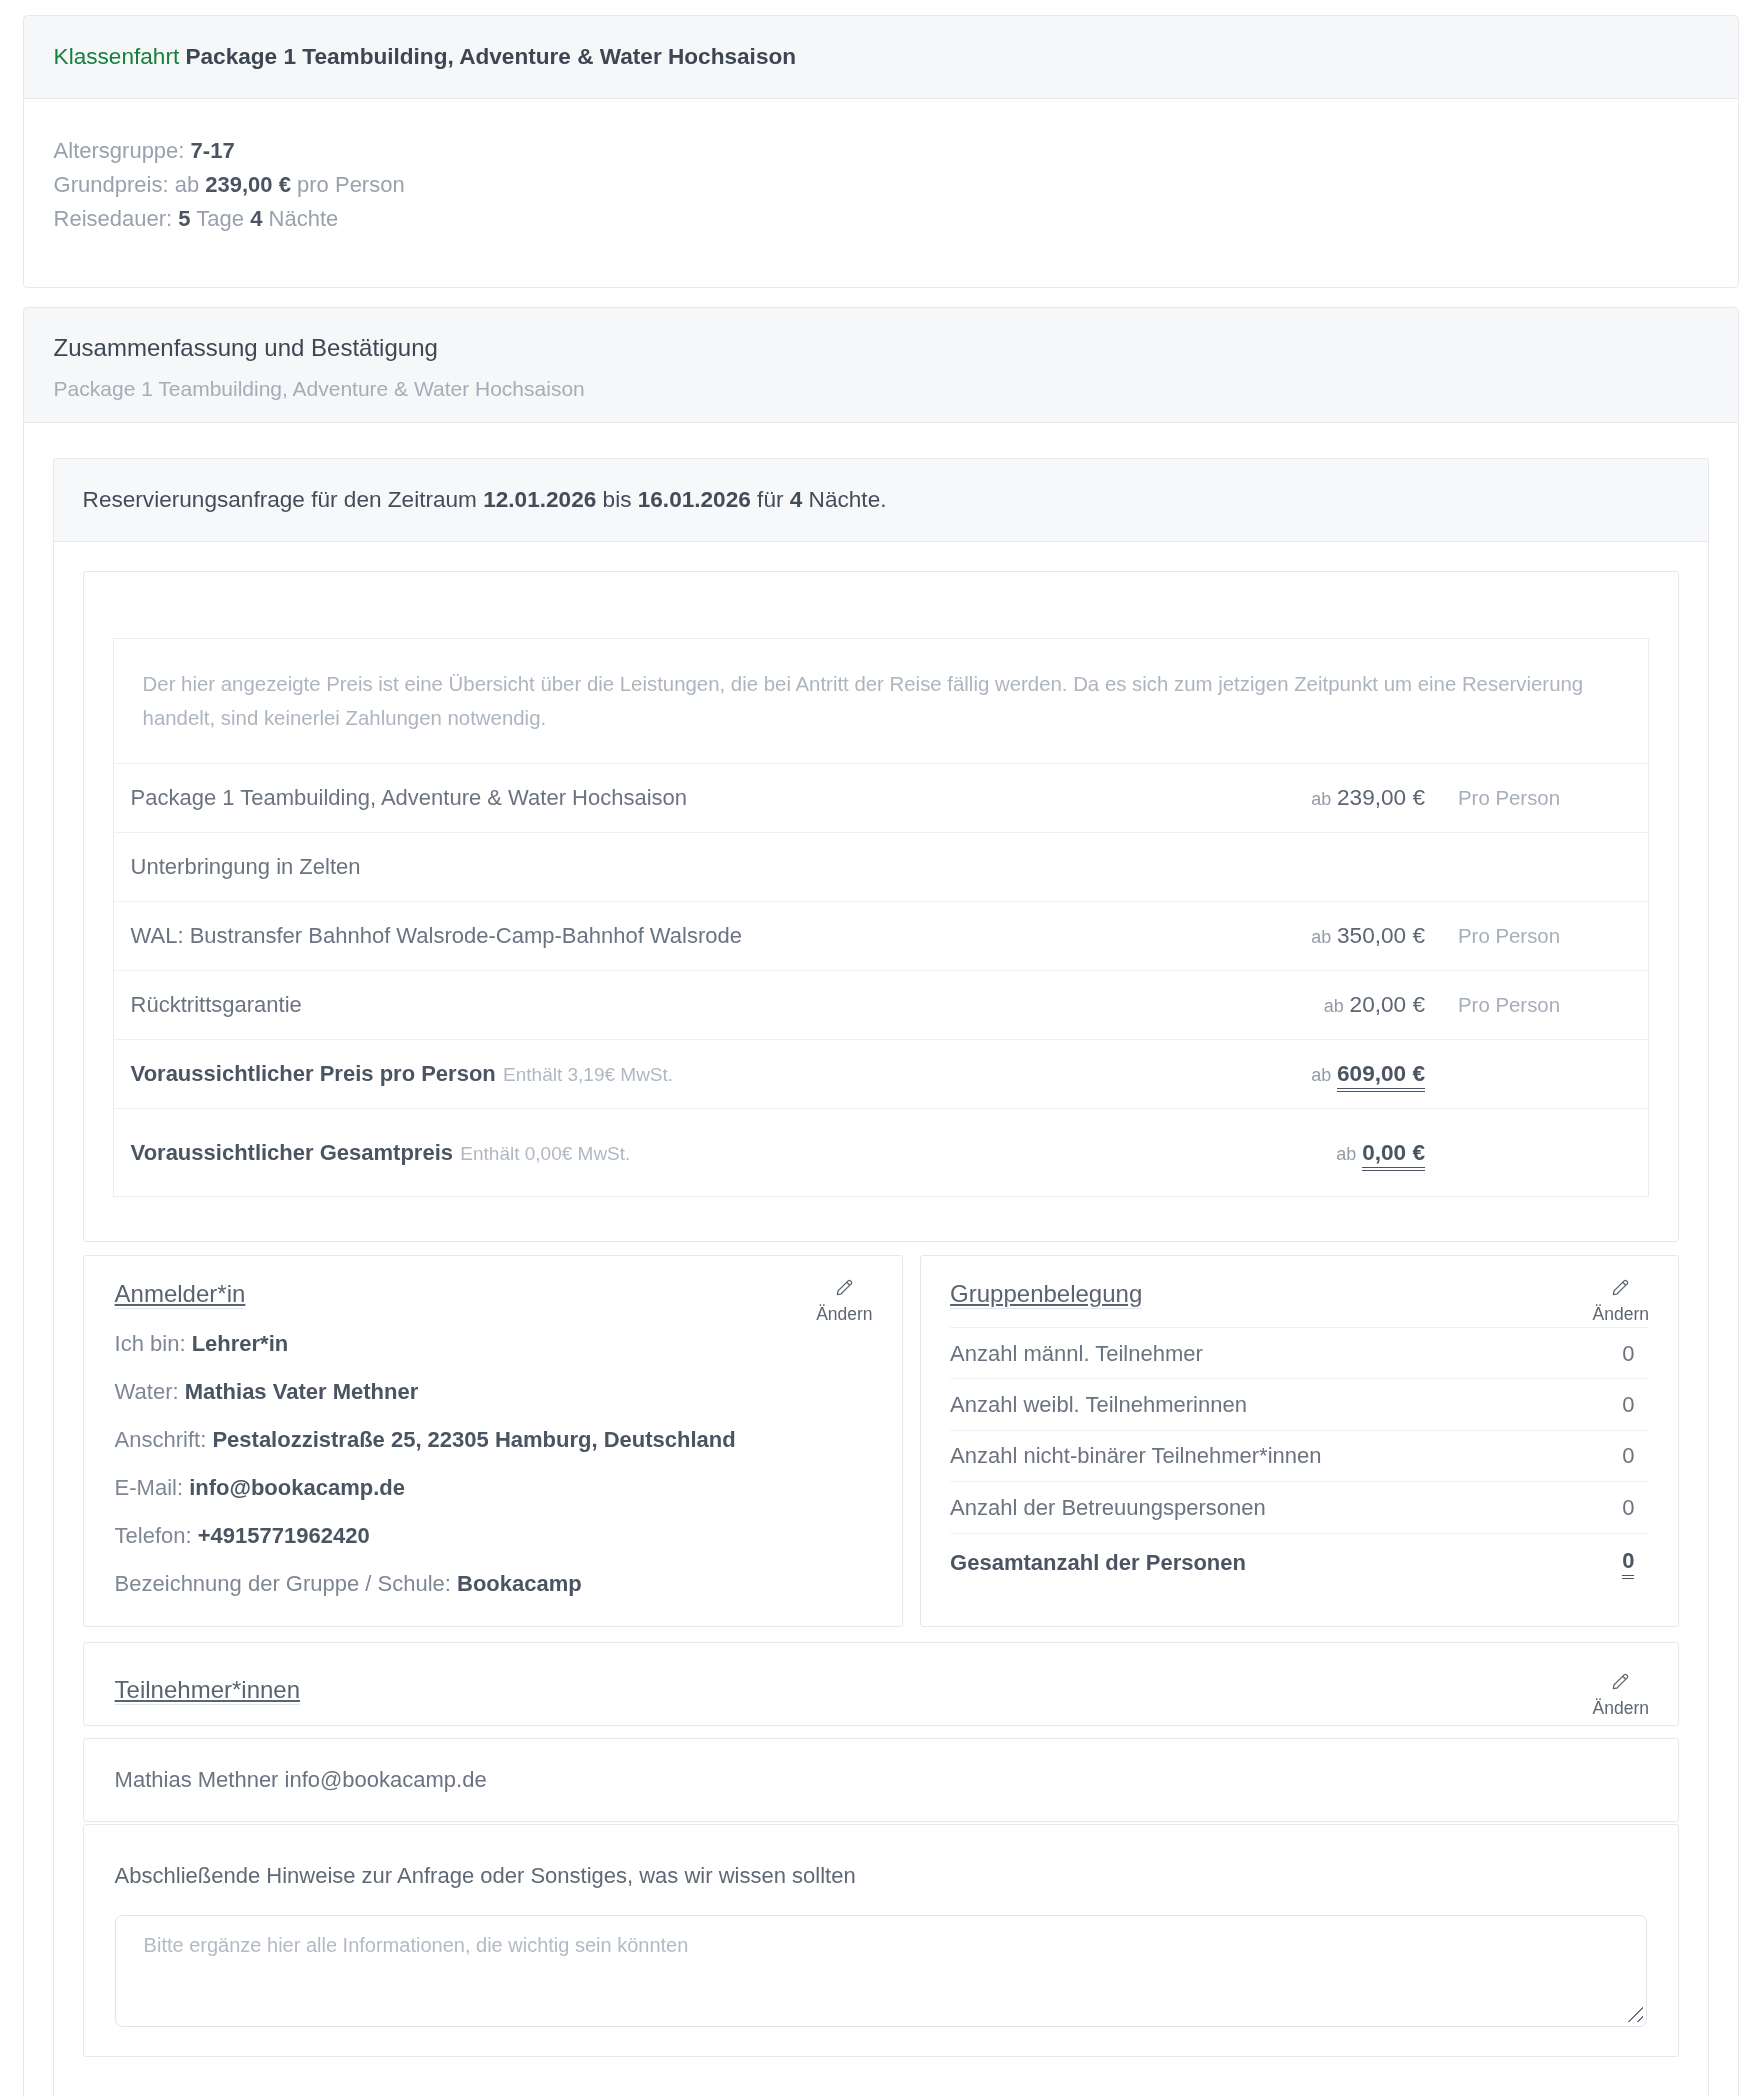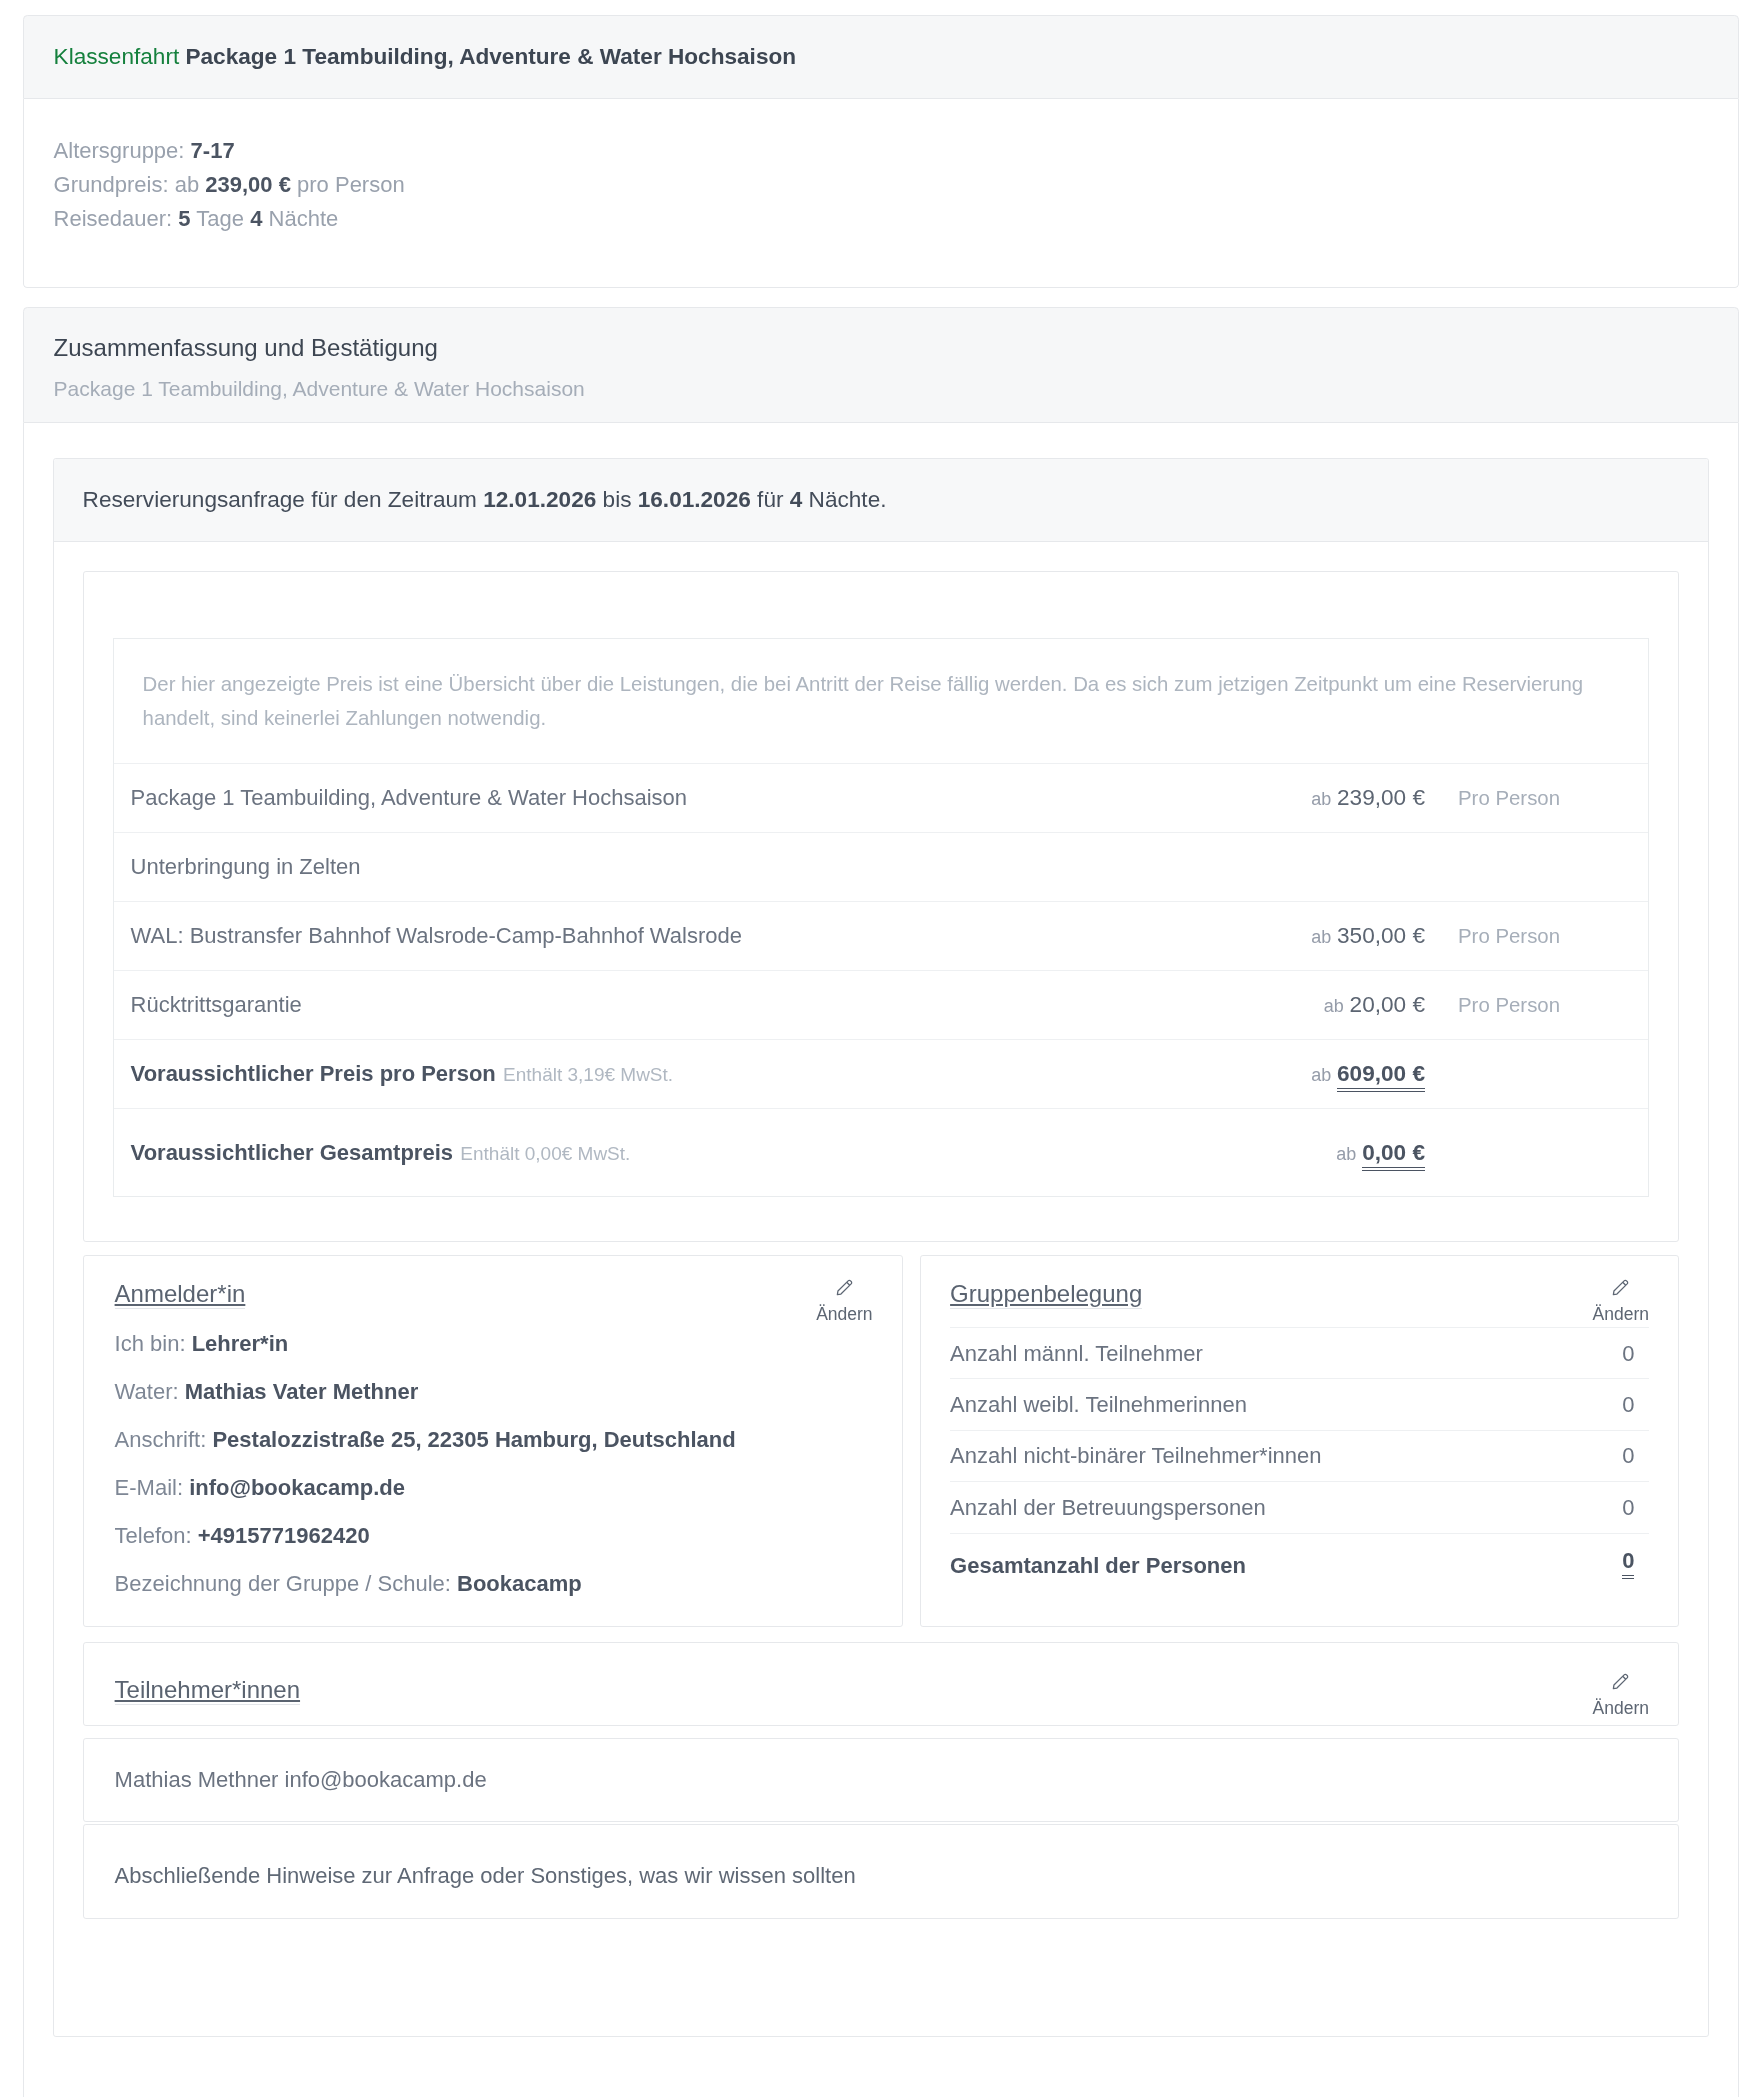--- a/index.html
+++ b/index.html
@@ -84,21 +84,21 @@
     font-size:17.5px; color:#5d6673; text-decoration:none; cursor:pointer;flex-direction:column;
   }
   .edit-link svg { width:19px; height:19px; display:block; }
 
   .kv-lines { margin-top:22px; }
   .kv-line { font-size:22px; line-height:26px; margin-bottom:22px; color:#7e8795; }
   .kv-line:last-child { margin-bottom:0; }
 
   .g-rows { margin-top:18px; }
   .g-row {
-    display:flex; justify-content:space-between; align-items:flex-end;
+    display:flex; justify-content:space-between; align-items:center;
     border-top:0.7px solid #eef0f2; padding:11.7px 14.6px 11.7px 0;
     font-size:22px; line-height:27px; color:#6b7380;
   }
   .g-row.total { color:#4b5462; font-weight:700; padding-top:13px; }
   .g-row.total .g-val { border-bottom:4.4px double #4b5462; padding-bottom:1.5px; }
 
   .panel-teilnehmer { margin-top:14.6px; padding:34px 31px 20.4px; }
   .participant-box {
     margin-top:11.7px; border:0.7px solid #e6e8eb; border-radius:2.9px;
     padding:28px 31px; font-size:22px; line-height:26px; color:#6b7380;
@@ -259,20 +259,24 @@
             </a>
             <span class="panel-title">Teilnehmer*innen</span>
           </section>
 
           <div class="participant-box">
             <span>Mathias Methner info@bookacamp.de</span>
           </div>
 
           <section class="panel panel-notes">
             <div class="notes-title">Abschließende Hinweise zur Anfrage oder Sonstiges, was wir wissen sollten</div>
+            <div class="ta-wrap">
+              <textarea class="notes-input" placeholder="Bitte ergänze hier alle Informationen, die wichtig sein könnten" style=""></textarea>
+              <div class="resize-handle"></div>
+            </div>
           </section>
 
         </div>
       </div>
 
     </div>
   </section>
 
 </div>
 

